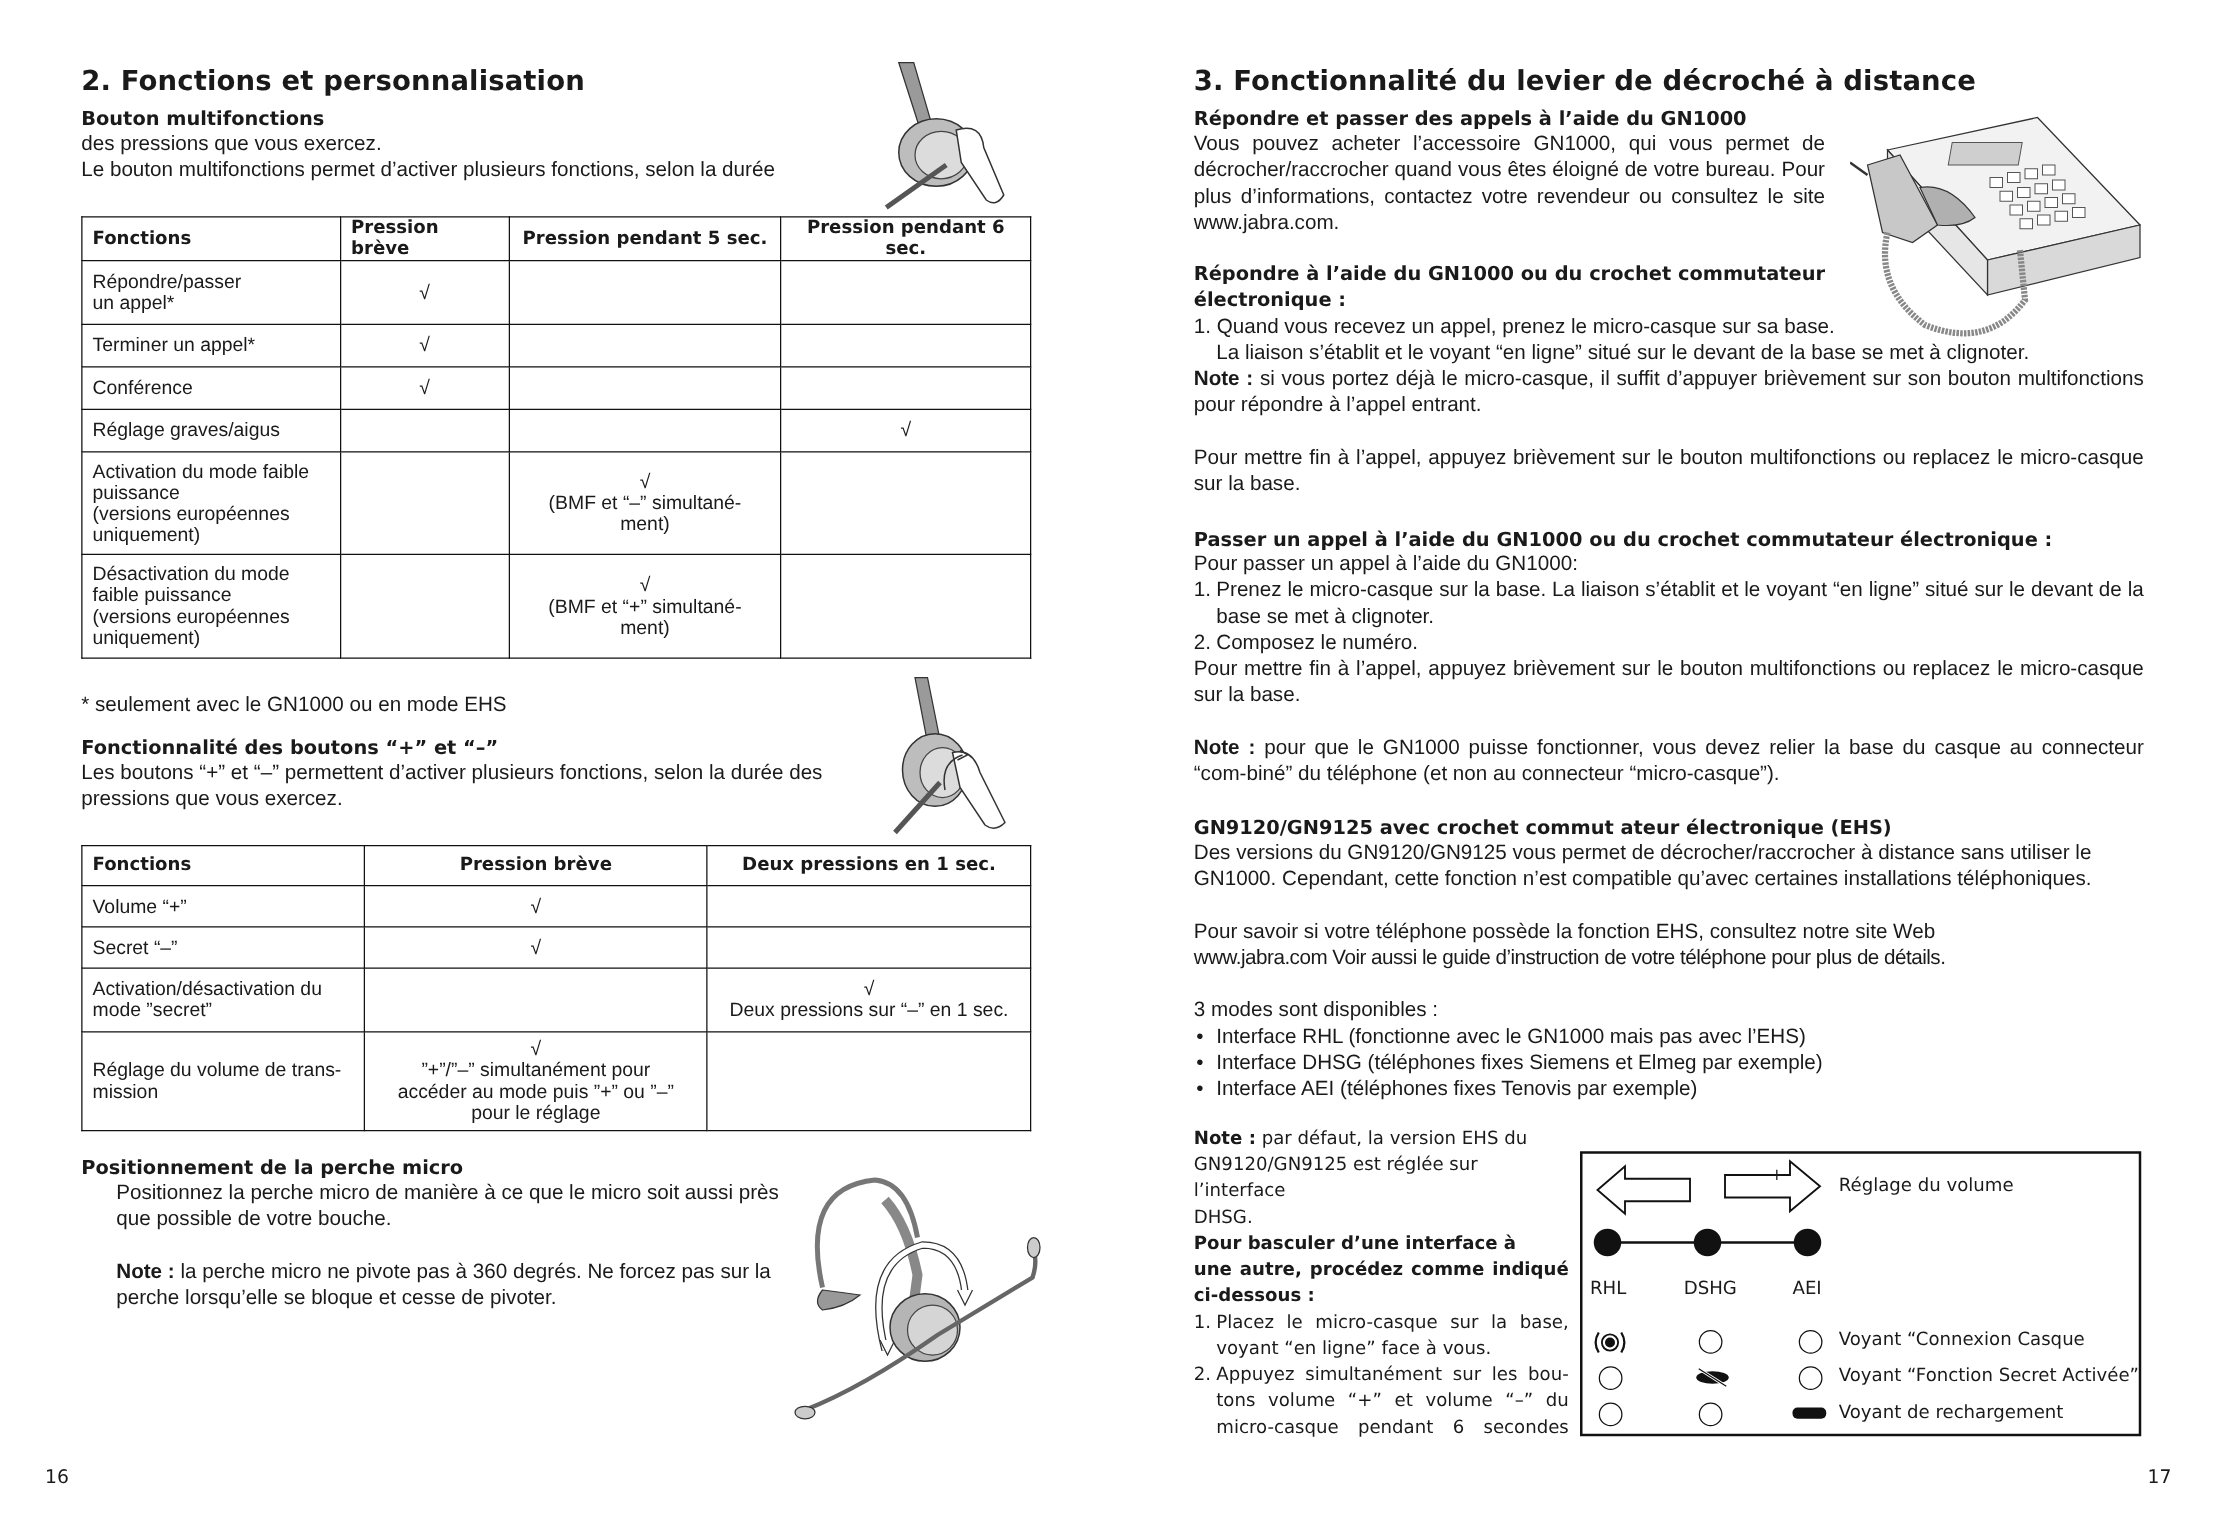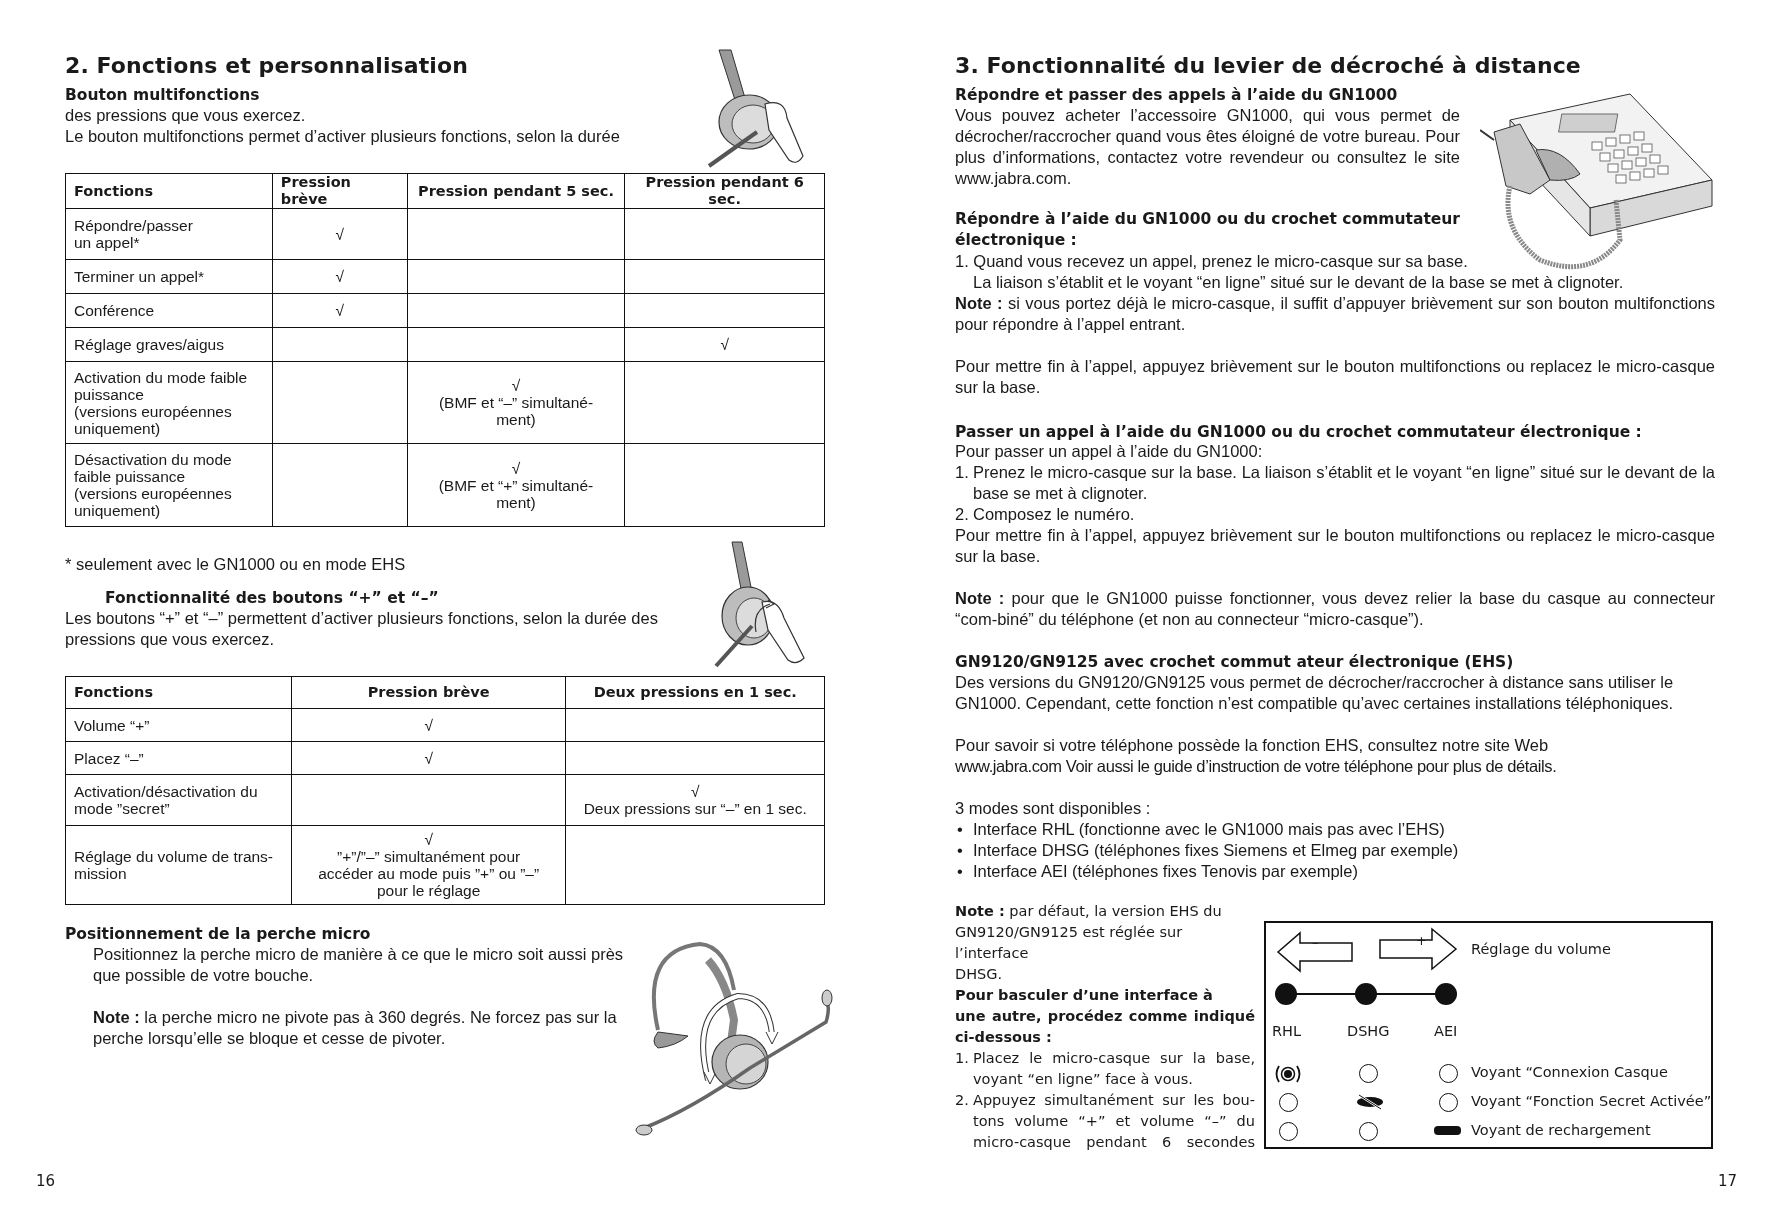--- a/index.html
+++ b/index.html
@@ -114,21 +114,21 @@
       <span style="white-space:pre-line">(BMF et “+” simultané-
 ment)</span>
     </td>
     <td class="c"></td>
   </tr>
 </tbody>
   </table>
 
 <div class="abs narrow" style="left:65px; top:554px;">* seulement avec le GN1000 ou en mode EHS</div>
 
-<div class="abs h2" style="left:65px; top:589px;margin-left:40px;">Fonctionnalité des boutons “+” et “–”</div>
+<div class="abs h2" style="left:65px; top:589px;">Fonctionnalité des boutons “+” et “–”</div>
 <div class="abs narrow" style="left:65px; top:608px;">
   <div>Les boutons “+” et “–” permettent d’activer plusieurs fonctions, selon la durée des</div>
   <div>pressions que vous exercez.</div>
 </div>
 
 <svg class="abs" style="left:712px; top:540px;" width="100" height="128" viewBox="0 0 100 128">
   <path d="M20 2 L30 2 L40 52 L30 54 Z" fill="#9a9a9a" stroke="#333" stroke-width="1"></path>
   <ellipse cx="36" cy="76" rx="26" ry="29" fill="#bdbdbd" stroke="#333" stroke-width="1.2"></ellipse>
   <ellipse cx="42" cy="78" rx="18" ry="20" fill="#dcdcdc" stroke="#444" stroke-width="1"></ellipse>
   <path d="M40 86 L4 126" stroke="#555" stroke-width="4"></path>
@@ -148,21 +148,21 @@
     <th>Fonctions</th>
     <th class="c">Pression brève</th>
     <th class="c">Deux pressions en 1 sec.</th>
   </tr>
   <tr style="height:33px">
     <td>Volume “+”</td>
     <td class="c">√</td>
     <td class="c"></td>
   </tr>
   <tr style="height:33px">
-    <td>Placez “–”</td>
+    <td>Secret “–”</td>
     <td class="c">√</td>
     <td class="c"></td>
   </tr>
   <tr style="height:51px">
     <td style="white-space:pre-line">Activation/désactivation du
 mode ”secret”</td>
     <td class="c"></td>
     <td class="c">
       <span class="check">√</span>
       <span>Deux pressions sur “–” en 1 sec.</span>

